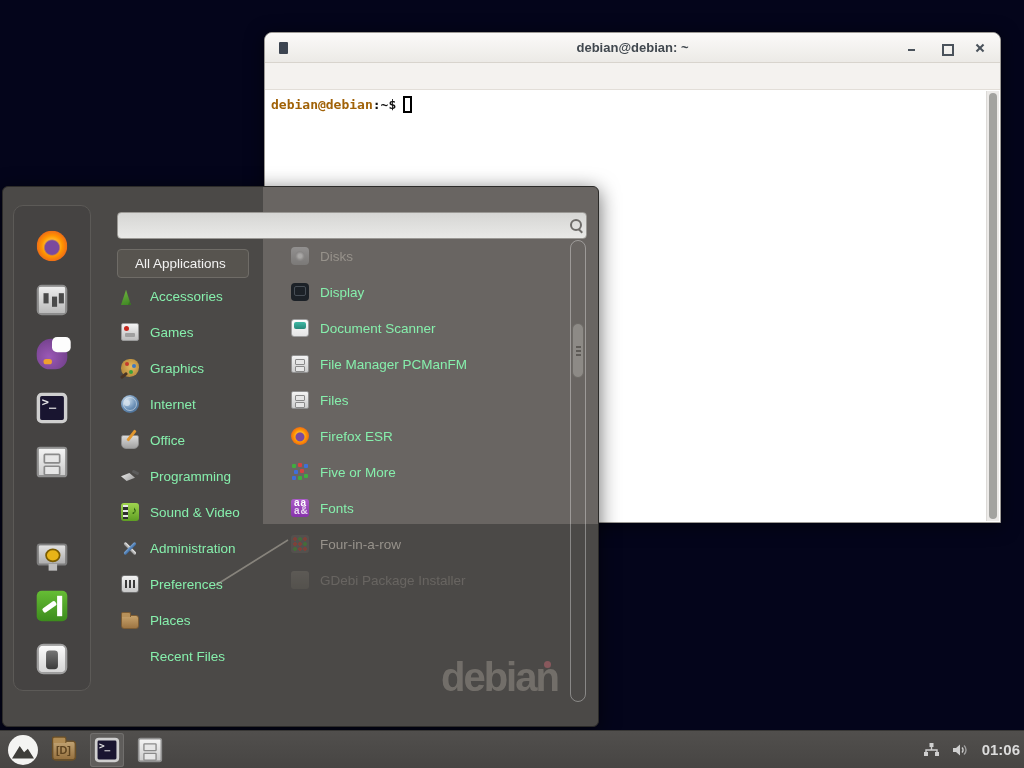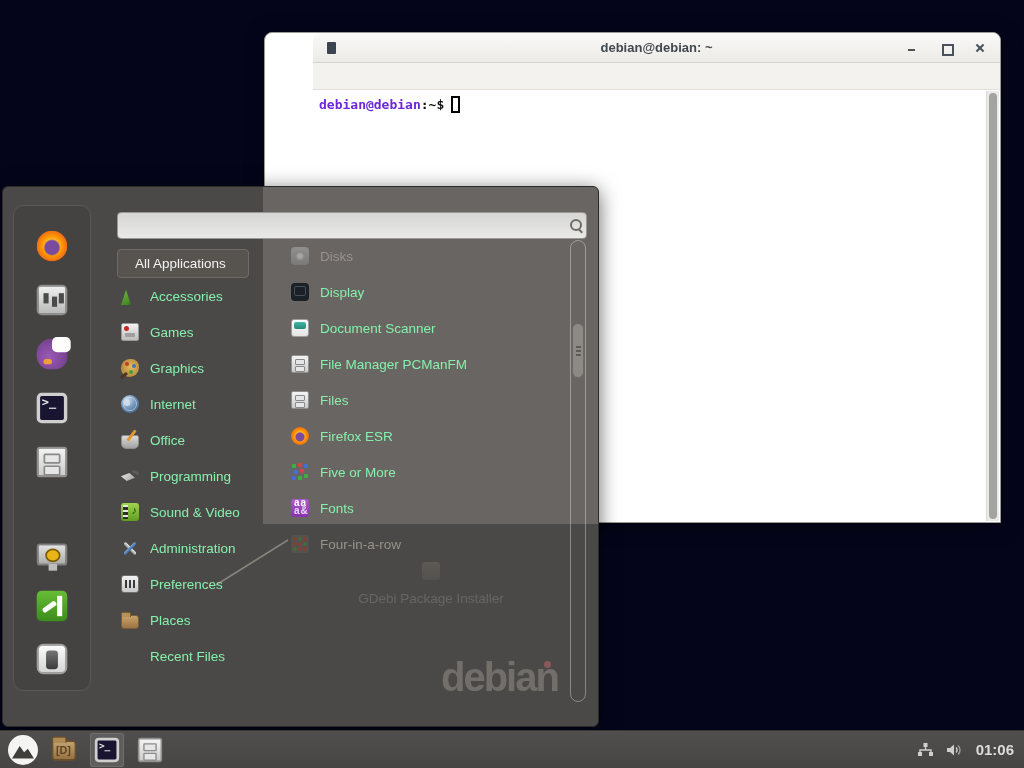--- a/index.html
+++ b/index.html
@@ -3,40 +3,40 @@
 <meta charset="utf-8">
 <style>
   * { margin:0; padding:0; box-sizing:border-box; }
   html,body { width:1024px; height:768px; overflow:hidden;
     font-family:"Liberation Sans", sans-serif; }
   body { position:relative; background:#04051b; }
 
   
   .term-win { position:absolute; left:264px; top:32px; width:737px; height:491px;
     border-radius:8px 8px 0 0; background:#ffffff; border:1px solid #9d9a95;
-    box-shadow:0 3px 18px rgba(0,0,0,.55);padding-left:48px; }
+    box-shadow:0 3px 18px rgba(0,0,0,.55); }
   .term-titlebar { position:relative; height:30px;
     background:linear-gradient(#fbfaf9,#eceae6); border-bottom:1px solid #d8d4cd;
     border-radius:8px 8px 0 0; display:flex; align-items:center; }
   .term-app-icon { position:absolute; left:14px; top:9px; width:9px; height:12px;
     background:#3c4450; border-radius:1px; }
   .term-title { flex:1; text-align:center; font-size:13px; font-weight:bold; color:#41484f; }
   .win-controls { position:absolute; right:14px; top:0; height:30px; display:flex; align-items:center; gap:22px; }
   .wc { width:12px; height:12px; position:relative; cursor:default; }
   .wc-min::before { content:''; position:absolute; left:2px; bottom:3px; width:7px; height:2px; background:#4a525b; }
   .wc-max::before { content:''; position:absolute; left:2px; top:2px; width:8px; height:8px; border:2px solid #4a525b; }
   .wc-close::before,.wc-close::after { content:''; position:absolute; left:1px; top:5px; width:10px; height:2px; background:#4a525b; }
   .wc-close::before { transform:rotate(45deg);} .wc-close::after{ transform:rotate(-45deg);}
   .term-menubar { height:27px; background:#f4f2ef; border-bottom:1px solid #e2ded8;
     display:flex; align-items:center; padding-left:12px; gap:4px; }
   .term-menu-item { font-size:13px; color:#2e2e2e; padding:3px 8px; border-radius:3px; }
   .term-body { position:relative; height:432px; background:#ffffff; border-radius:0; }
   .prompt-line { position:absolute; left:6px; top:6px; font-family:"DejaVu Sans Mono", monospace;
     font-size:13px; font-weight:bold; display:flex; align-items:center; }
-  .prompt-user { color:#6d28d9; }
+  .prompt-user { color:#a16207; }
   .prompt-rest { color:#111111; }
   .prompt-cursor { display:inline-block; width:9px; height:17px; border:2px solid #000;
     background:#fff; margin-left:7px; }
   .term-scrollbar { position:absolute; right:1px; top:1px; bottom:1px; width:13px;
     background:#eceae8; border-left:1px solid #dcdad7; }
   .term-scroll-thumb { position:absolute; left:2px; right:2px; top:2px; bottom:2px;
     background:#a3a3a0; border-radius:6px; }
 
   
   .app-menu { position:absolute; left:2px; top:186px; width:597px; height:541px;
@@ -65,21 +65,21 @@
   .all-apps-btn { position:absolute; left:114px; top:62px; width:132px; height:29px;
     background:#57544f; border:1px solid #6f6c67; border-radius:4px;
     color:#f2f2f2; font-size:13.5px; display:flex; align-items:center; padding-left:17px; }
 
   .cat-list { position:absolute; left:112px; top:91px; width:162px; }
   .app-list { position:absolute; left:282px; top:51px; width:286px; }
   .mrow { height:36px; display:flex; align-items:center; gap:11px; padding-left:6px; }
   .mrow .lbl { font-size:13.5px; color:#86efac; white-space:nowrap; }
   .mrow.disabled .lbl { color:#97928b; }
   .mrow.disabled .ic { opacity:.5; }
-  .mrow.faded { opacity:.38;flex-direction:column; }
+  .mrow.faded { opacity:.38; }
 
   .menu-scrollbar { position:absolute; left:567px; top:53px; width:16px; height:462px;
     border:1px solid rgba(255,255,255,.35); border-radius:8px; }
   .menu-scroll-thumb { position:absolute; left:1px; width:12px; top:82px; height:55px;
     background:#8d8a86; border:1px solid #6d6a66; border-radius:6px; }
   .menu-scroll-thumb::before { content:''; position:absolute; left:3px; top:22px; width:5px; height:2px;
     background:#5e5b57; box-shadow:0 4px 0 #5e5b57, 0 8px 0 #5e5b57; }
 
   .watermark { position:absolute; left:438px; top:468px; font-size:40px; font-weight:bold;
     color:#9a948c; opacity:.5; letter-spacing:-2px; pointer-events:none; }
@@ -226,21 +226,21 @@
   .tb-item { width:34px; height:34px; margin-left:9px; border-radius:3px;
     display:flex; align-items:center; justify-content:center; }
   .tb-item .ic { transform:scale(1.35); }
   .tb-item.active { background:#5f5d5b; box-shadow:inset 0 0 0 1px #716f6d; }
   .ic-tb-folder { top:1px; height:15px; background:linear-gradient(#c0a272,#96713f);
     border:1px solid #6e5126; border-radius:2px 3px 3px 3px; }
   .ic-tb-folder::before { content:''; position:absolute; top:-4px; left:-1px; width:9px; height:4px;
     background:#b08c55; border:1px solid #6e5126; border-bottom:none; border-radius:2px 2px 0 0; }
   .ic-tb-folder::after { content:'[D]'; position:absolute; left:2px; top:2px; font-size:8px;
     color:#5e4420; font-weight:bold; }
-  .tb-right { margin-left:auto; display:flex; align-items:center; gap:12px; padding-right:10px; }
+  .tb-right { margin-left:auto; display:flex; align-items:center; gap:12px; padding-right:4px; }
   .tb-clock { font-size:15px; font-weight:bold; color:#dcdcdc; }
   .tb-svg { display:block; }
 </style>
 </head>
 <body>
 
 <div class="term-win">
   <div class="term-titlebar">
     <span class="term-app-icon"></span>
     <span class="term-title">debian@debian: ~</span>

